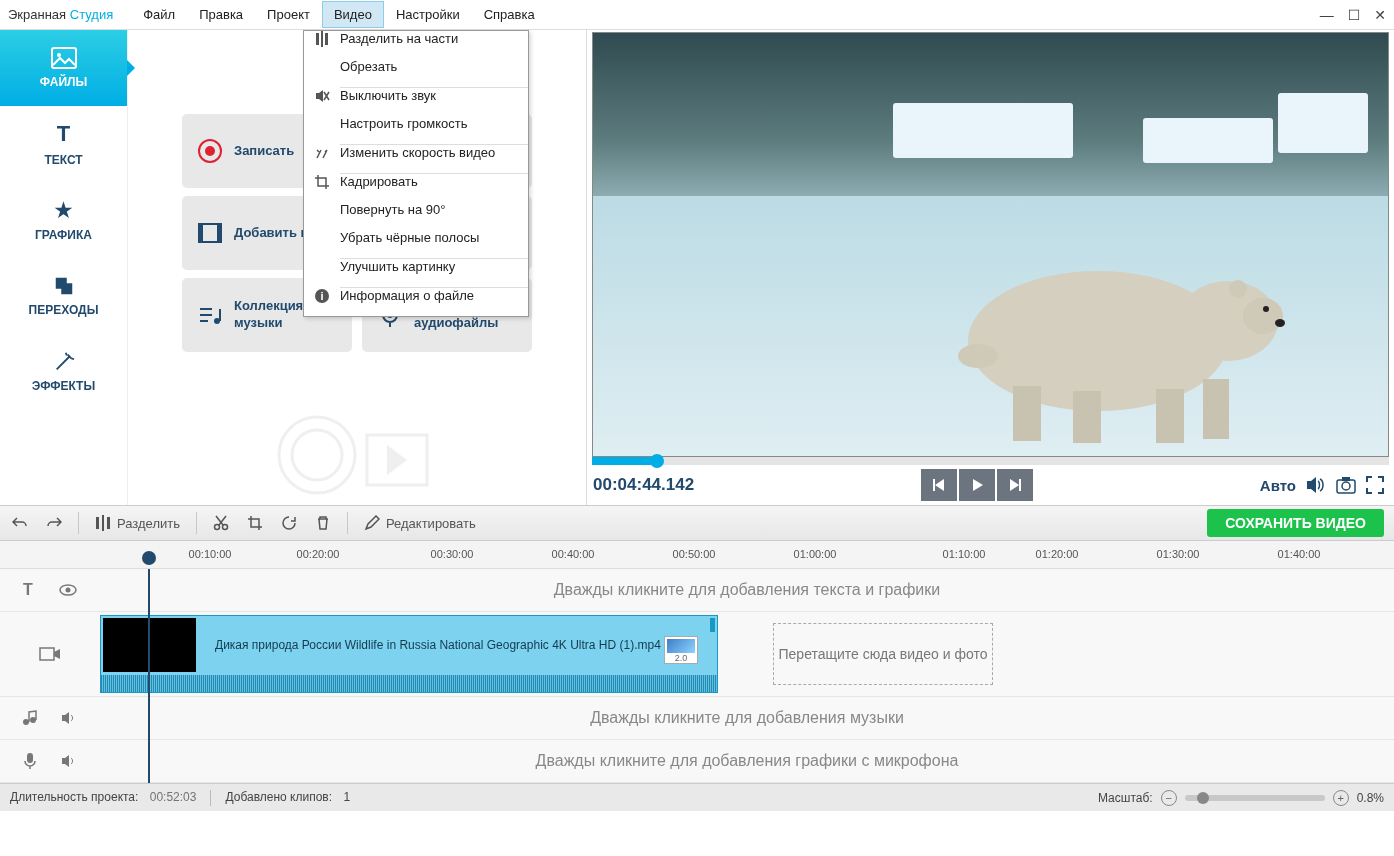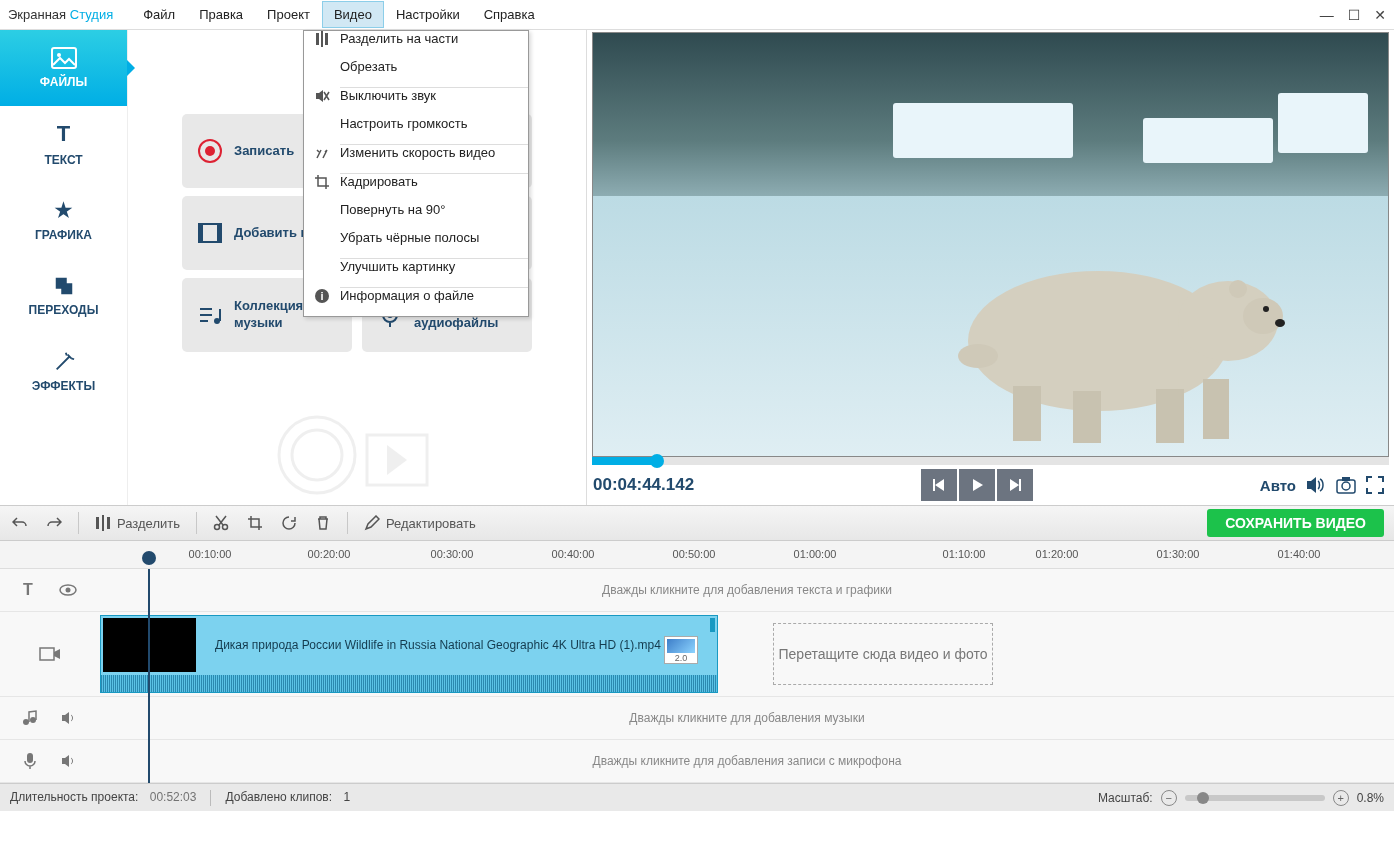--- a/index.html
+++ b/index.html
@@ -60,21 +60,21 @@
 .save-btn { background:#1cc24b; color:#fff; font-weight:700; font-size:14px; height:28px; padding:0 18px; border:none; cursor:pointer; border-radius:3px; }
 
 .timeline { background:#f8f8f8; }
 .ruler { height:28px; display:flex; align-items:center; position:relative; background:#f4f4f4; border-bottom:1px solid #ddd; }
 .ruler-labels { position:absolute; left:100px; right:0; top:0; height:100%; }
 .ruler-lbl { position:absolute; top:7px; font-size:11px; color:#555; transform:translateX(-50%); }
 .track { height:43px; display:flex; border-bottom:1px solid #e6e6e6; }
 .track.tall { height:85px; }
 .track-head { width:100px; display:flex; align-items:center; justify-content:space-around; padding:0 10px; color:#777; }
 .track-body { flex:1; position:relative; display:flex; align-items:center; }
-.track-hint { width:100%; text-align:center; font-size:12px; color:#888; }
+.track-hint { width:100%; text-align:center; font-size:16px; color:#888; }
 .drop-zone { position:absolute; left:673px; width:220px; height:62px; border:1px dashed #aaa; display:flex; align-items:center; justify-content:center; text-align:center; font-size:14px; color:#777; line-height:1.3; }
 .clip { position:absolute; left:0; height:78px; top:3px; width:618px; background:#7cd2ef; border:1px solid #1999c2; }
 .clip-thumb { width:93px; height:54px; background:#000; position:absolute; top:2px; left:2px; }
 .clip-label { position:absolute; left:114px; top:22px; font-size:12px; color:#143b4e; }
 .clip-wave { position:absolute; left:0; bottom:0; height:17px; width:100%; background:repeating-linear-gradient(90deg,#2b89b0 0 1px,#5bc3e6 1px 2px); }
 .clip-handle { position:absolute; top:2px; width:5px; height:14px; background:#1999c2; }
 .clip-handle.left { left:2px; } .clip-handle.right { right:2px; }
 .clip-speed { position:absolute; right:19px; top:20px; width:34px; height:28px; background:#fff; border:1px solid #aaa; font-size:9px; text-align:center; padding-top:16px; color:#666; }
 .clip-speed::before { content:""; position:absolute; top:2px; left:2px; right:2px; height:14px; background:linear-gradient(135deg,#3d7ec9,#8dd4ff); }
 .playhead { position:absolute; left:148px; top:0; width:2px; bottom:0; background:#224a6d; z-index:5; }
@@ -379,21 +379,21 @@
         <span>Редактировать</span>
       </span>
   </div>
   <button class="save-btn">СОХРАНИТЬ ВИДЕО</button>
 </div>
 
 <div class="timeline">
   <div class="ruler">
     <div class="ruler-labels" id="ruler-labels">
         <span class="ruler-lbl" style="left: 110px;">00:10:00</span>
-        <span class="ruler-lbl" style="left: 229px;">00:20:00</span>
+        <span class="ruler-lbl" style="left: 218px;">00:20:00</span>
         <span class="ruler-lbl" style="left: 352px;">00:30:00</span>
         <span class="ruler-lbl" style="left: 473px;">00:40:00</span>
         <span class="ruler-lbl" style="left: 594px;">00:50:00</span>
         <span class="ruler-lbl" style="left: 715px;">01:00:00</span>
         <span class="ruler-lbl" style="left: 864px;">01:10:00</span>
         <span class="ruler-lbl" style="left: 957px;">01:20:00</span>
         <span class="ruler-lbl" style="left: 1078px;">01:30:00</span>
         <span class="ruler-lbl" style="left: 1199px;">01:40:00</span>
       </div>
   </div>
@@ -457,21 +457,21 @@
           <svg width="16" height="18">
             <rect x="5" y="1" width="6" height="10" rx="3" fill="#777"></rect>
             <path d="M3 9a5 5 0 0010 0M8 14v3" stroke="#777" fill="none" stroke-width="1.5"></path>
           </svg>
           <svg width="18" height="14">
             <path d="M1 4h3l4-3v12l-4-3H1z" fill="#777"></path>
             <path d="M10 4c2 1 2 5 0 6" stroke="#777" fill="none"></path>
           </svg>
         </div>
       <div class="track-body">
-          <div class="track-hint">Дважды кликните для добавления записи с микрофона</div>
+          <div class="track-hint">Дважды кликните для добавления графики с микрофона</div>
         </div>
     </div>
   </div>
 </div>
 
 <div class="status">
   <div class="status-left">
     <span>Длительность проекта:</span>&nbsp;
     <span style="color:#737373">00:52:03</span>
     <span style="width:1px;height:16px;background:#bbb;margin:0 10px;display:inline-block"></span>

